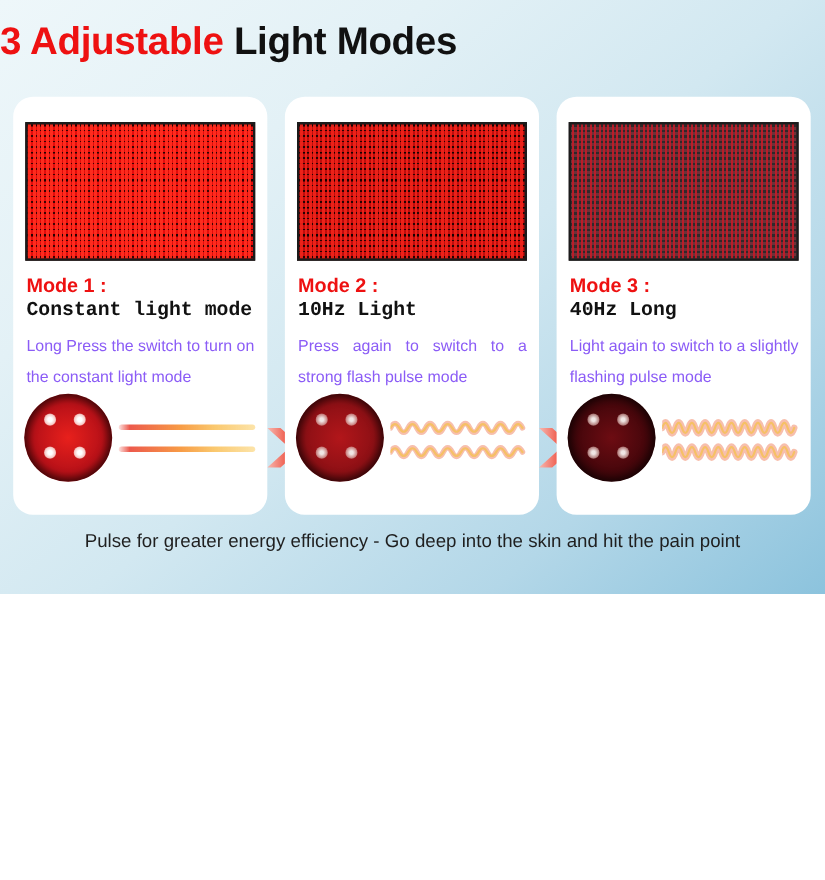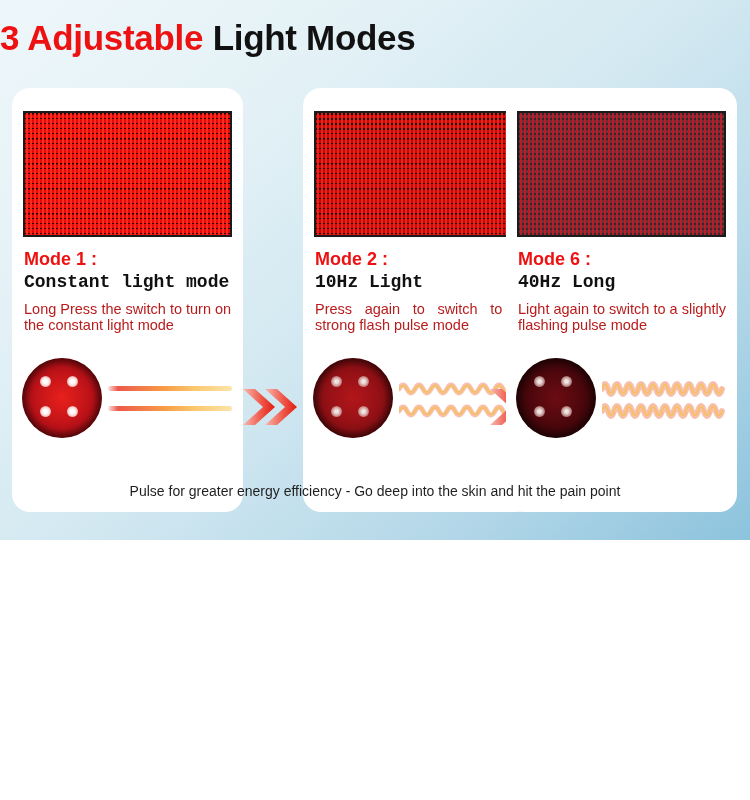--- a/index.html
+++ b/index.html
@@ -40,26 +40,26 @@
     white-space: nowrap;
   }
   .hl-red   { color: #ee1111; }
   .hl-black { color: #111111; }
 
   
   .card {
     position: absolute;
     top: 88px;
     width: 231px;
-    height: 424px;
+    height: 380px;
     background: #ffffff;
     border-radius: 18px;
   }
   #card-1 { left: 12px; }
-  #card-2 { left: 259px; margin-left: 44px; }
+  #card-2 { left: 259px; }
   #card-3 { left: 506px; }
 
   
   .led-panel {
     position: absolute;
     top: 23px;
     left: 11px;
     width: 209px;
     height: 126px;
     border: 2px solid #1b1b1b;
@@ -133,23 +133,23 @@
     font-size: 18px;
     font-weight: bold;
     white-space: nowrap;
     font-family: Liberation Mono, monospace;
   }
   .mode-desc {
     position: absolute;
     left: 12px;
     top: 213px;
     width: 208px;
-    color: #b91c1c;
+    color: #8b5cf6;
     font-size: 14.5px;
-    line-height: 16px;
+    line-height: 28px;
   }
   .justify { text-align: justify; }
 
   
   .disc {
     position: absolute;
     top: 270px;
     left: 10px;
     width: 80px;
     height: 80px;
@@ -234,21 +234,21 @@
   #arrow-1 { left: 243px; }
   #arrow-2 { left: 490px; }
 
   
   #footer-caption {
     position: absolute;
     top: 478px;
     left: 60px;
     width: 630px;
     text-align: center;
-    font-size: 14px;
+    font-size: 17px;
     line-height: 27px;
     color: #1f1f1f;
   }
 
   #below-fold {
     width: 750px;
     height: 260px;
     background: #ffffff;
   }
 </style>
@@ -324,21 +324,21 @@
         <stop offset="55%" stop-color="#ef5b4c"></stop>
         <stop offset="100%" stop-color="#e01b10"></stop>
       </linearGradient>
     </defs>
     <polygon points="0,6 20,24 0,42 12,42 32,24 12,6" fill="url(#agrad2)"></polygon>
     <polygon points="22,6 42,24 22,42 34,42 54,24 34,6" fill="url(#agrad2)"></polygon>
   </svg>
 
   <div class="card" id="card-3">
     <div class="led-panel led-3"></div>
-    <div class="mode-title">Mode 6 :</div>
+    <div class="mode-title">Mode 3 :</div>
     <div class="mode-sub">40Hz Long</div>
     <div class="mode-desc justify">Light again to switch to a slightly flashing pulse mode</div>
 
     <div class="disc disc-3">
       <span class="dot dim-dot d-tl"></span>
       <span class="dot dim-dot d-tr"></span>
       <span class="dot dim-dot d-bl"></span>
       <span class="dot dim-dot d-br"></span>
     </div>
 

